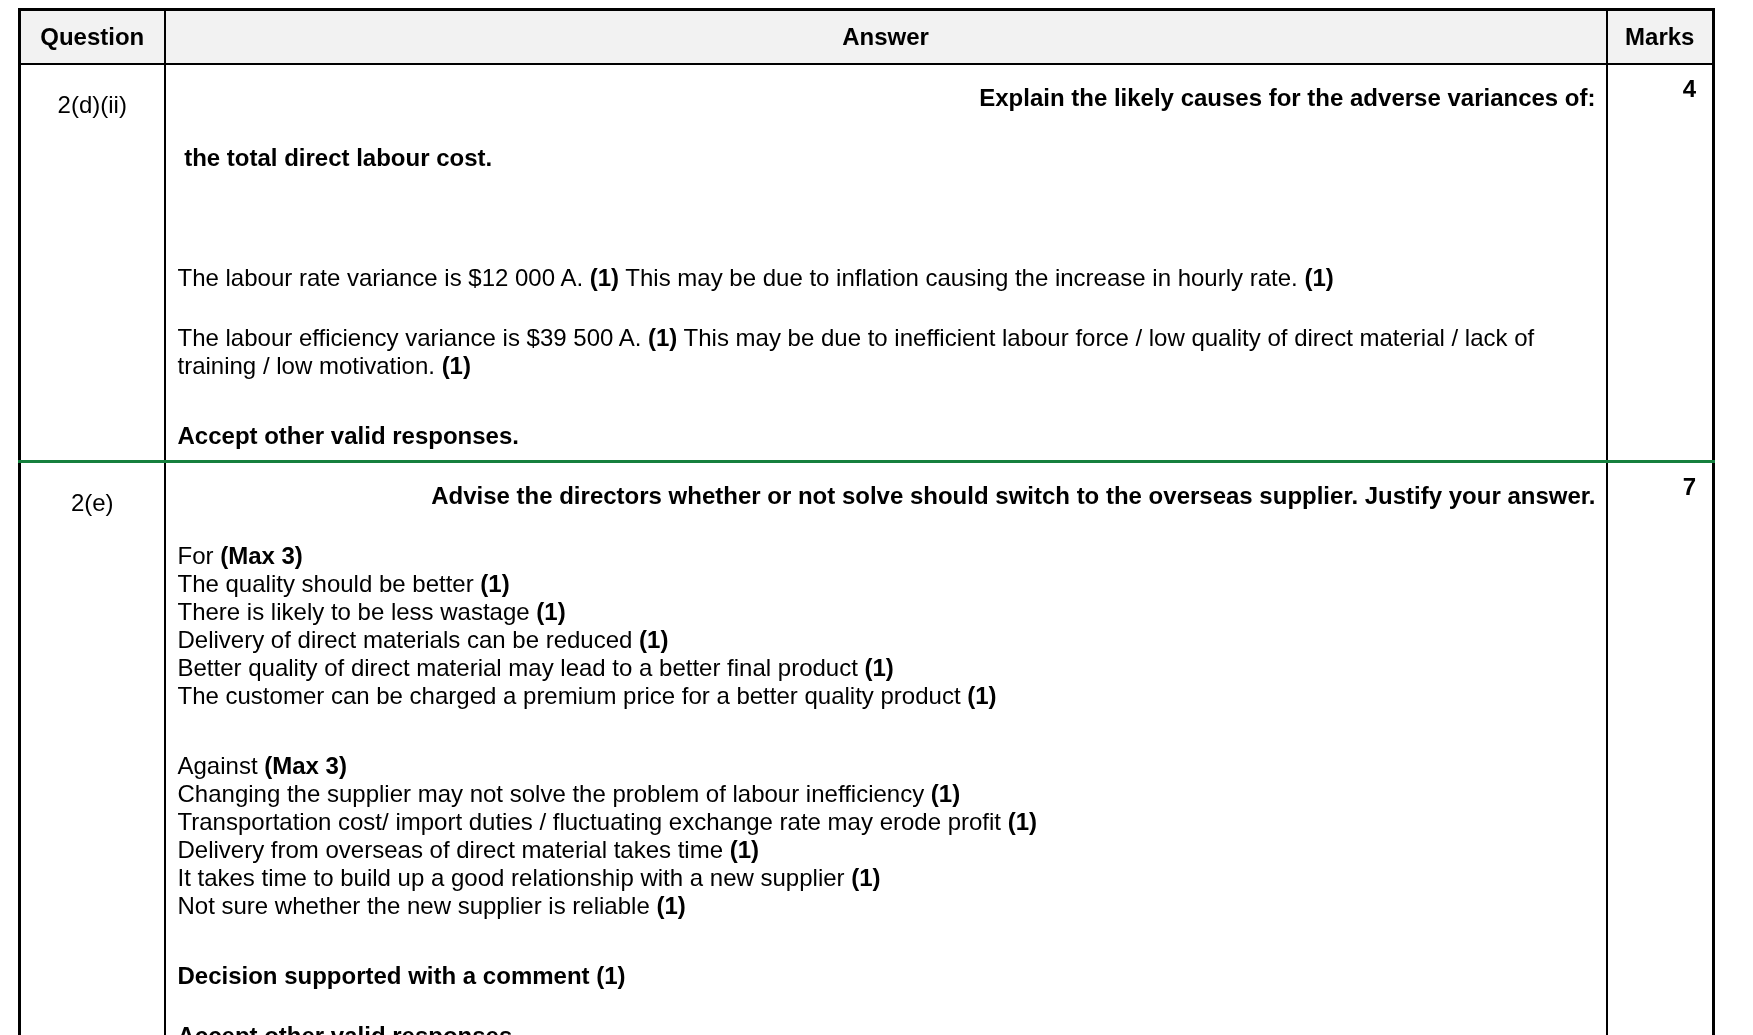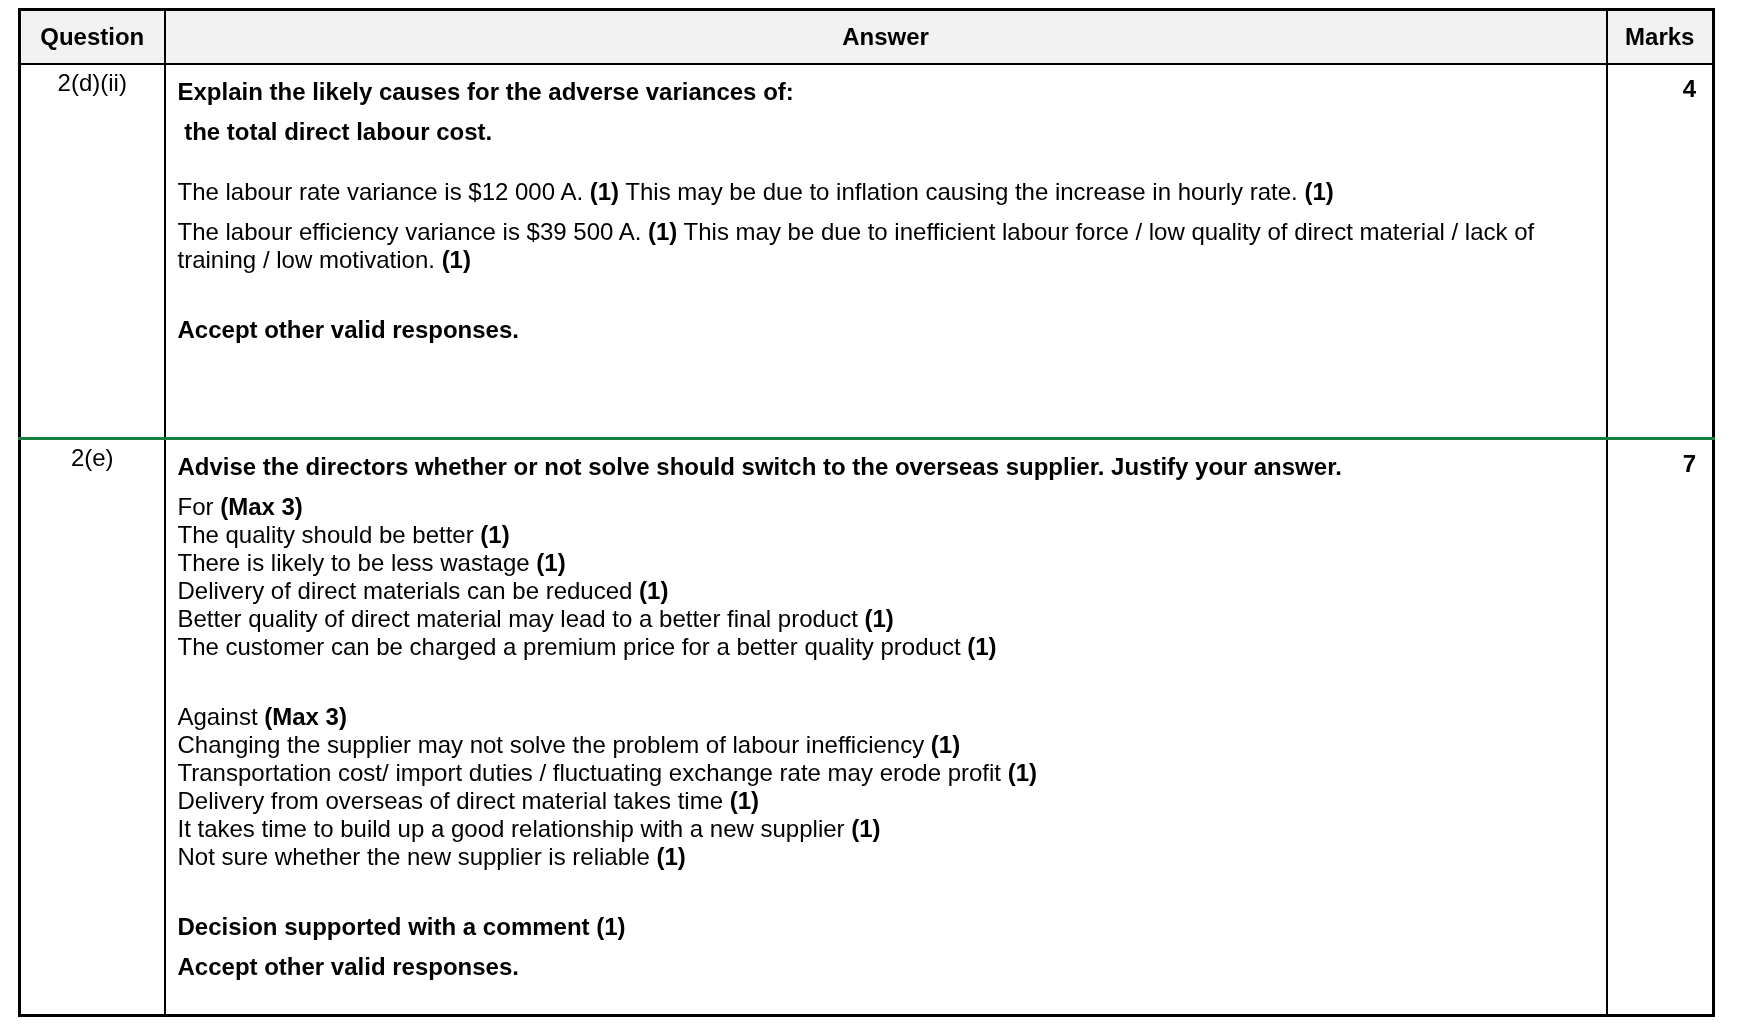--- a/index.html
+++ b/index.html
@@ -46,41 +46,41 @@
     vertical-align: middle;
     height: 52px;
     padding: 0;
   }
   td {
     vertical-align: top;
     background: #ffffff;
   }
   td.q-cell {
     text-align: center;
-    padding-top: 4px;
+    padding-top: 26px;
   }
   td.a-cell {
     padding: 10px 10px 10px 12px;
   }
   td.m-cell {
     text-align: right;
     font-weight: bold;
     padding: 10px 16px 0 0;
   }
   tr.body-row-1 > td { height: 352px; }
   .line {
     white-space: pre-wrap;
   }
   .bold {
     font-weight: bold;
   }
-  .block.sp-none   { margin-top: 3px; }
-  .block.sp-single { margin-top: 12px; }
+  .block.sp-none   { margin-top: 9px; text-align: right; }
+  .block.sp-single { margin-top: 32px; }
   .block.sp-wide   { margin-top: 42px; }
-  .block.sp-double { margin-top: 32px; }
+  .block.sp-double { margin-top: 92px; }
 </style>
 </head>
 <body>
 
 <div class="page">
   <table class="mark-table">
     <colgroup>
       <col style="width:145px">
       <col>
       <col style="width:107px">

